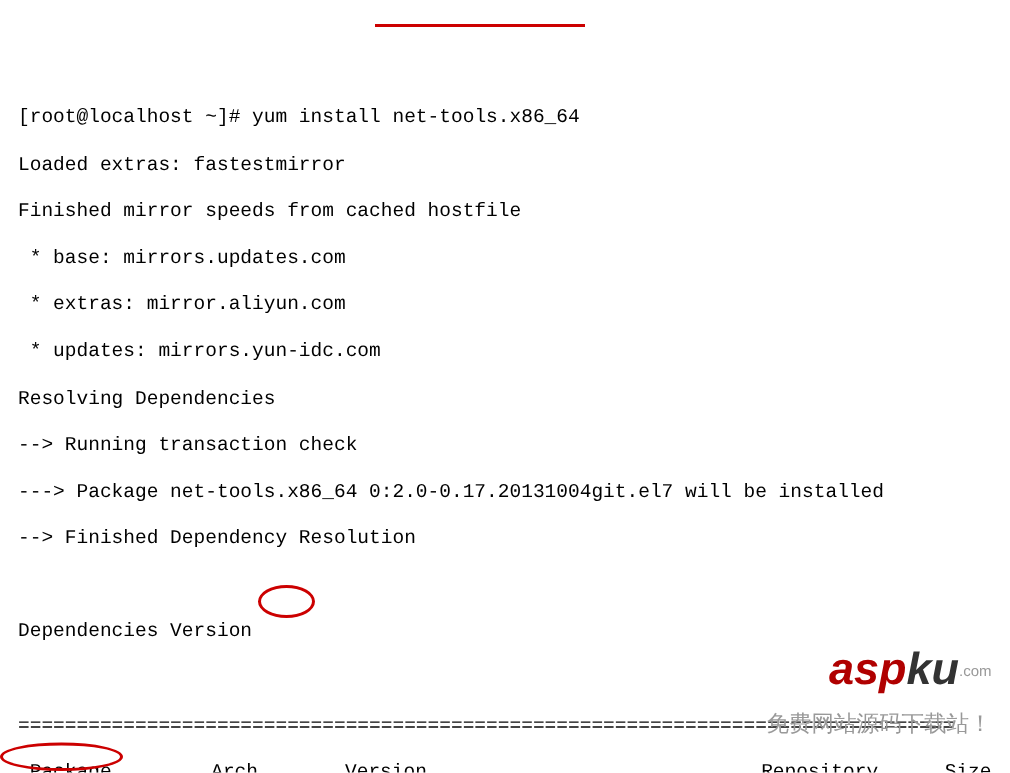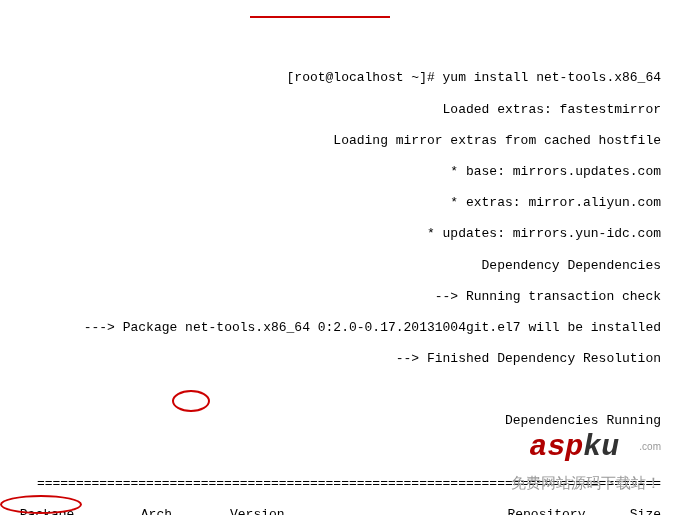--- a/index.html
+++ b/index.html
@@ -10,21 +10,21 @@
       margin: 0;
       padding: 8px 12px;
       line-height: 1.2;
       white-space: pre;
       position: relative;
       width: 673px;
       height: 515px;
       box-sizing: border-box;
       overflow: hidden;
     }
-    .line { display: block; text-align: right; }
+    .line { display: block; }
     .circle-note {
       position: absolute;
       border: 2px solid #c00;
       border-radius: 50%;
       pointer-events: none;
     }
     .underline-note {
       position: absolute;
       border-bottom: 2px solid #c00;
       pointer-events: none;
@@ -37,60 +37,58 @@
       font-family: Arial, sans-serif;
       text-align: right;
       line-height: 1;
     }
     .watermark .brand {
       font-size: 30px;
       font-weight: bold;
       font-style: italic;
       color: #b00000;
       display: inline;
-      font-family: Liberation Mono, monospace;
     }
     .watermark .brand .ku {
       color: #333;
     }
     .watermark .dotcom {
       font-size: 10px;
       color: #999;
       vertical-align: super;
-      margin-left: 20px;
     }
     .watermark .sub {
       font-size: 15px;
       color: #999;
       display: block;
     }
     .tablehdr { display: flex; }
     .col1 { width: 130px; }
     .col2 { width: 90px; }
     .col3 { width: 280px; }
     .col4 { width: 100px; }
     .col5 { width: 55px; text-align: right; }
   </style>
 </head>
 <body>
 
 
 
 <span class="line"><span>[root@localhost ~]# </span><span>yum install net-tools.x86_64</span></span>
 <span class="line">Loaded extras: fastestmirror</span>
-<span class="line">Loading mirror extras from cached hostfile</span>
+<span class="line">Finished mirror speeds from cached hostfile</span>
 <span class="line"> * base: mirrors.updates.com</span>
 <span class="line"> * extras: mirror.aliyun.com</span>
 <span class="line"> * updates: mirrors.yun-idc.com</span>
-<span class="line">Dependency Dependencies</span>
+<span class="line">Resolving Dependencies</span>
 <span class="line">--&gt; Running transaction check</span>
 <span class="line">---&gt; Package net-tools.x86_64 0:2.0-0.17.20131004git.el7 will be installed</span>
 <span class="line">--&gt; Finished Dependency Resolution</span>
 <span class="line"> </span>
-<span class="line">Dependencies Running</span>
+<span class="line">Dependencies Version</span>
 <span class="line"> </span>
 <span class="line">================================================================================</span>
 <span class="tablehdr"><span class="col1"> Package</span><span class="col2">Arch</span><span class="col3">Version</span><span class="col4">Repository</span><span class="col5"> Size</span></span>
 
 
 
 
 
 
 

